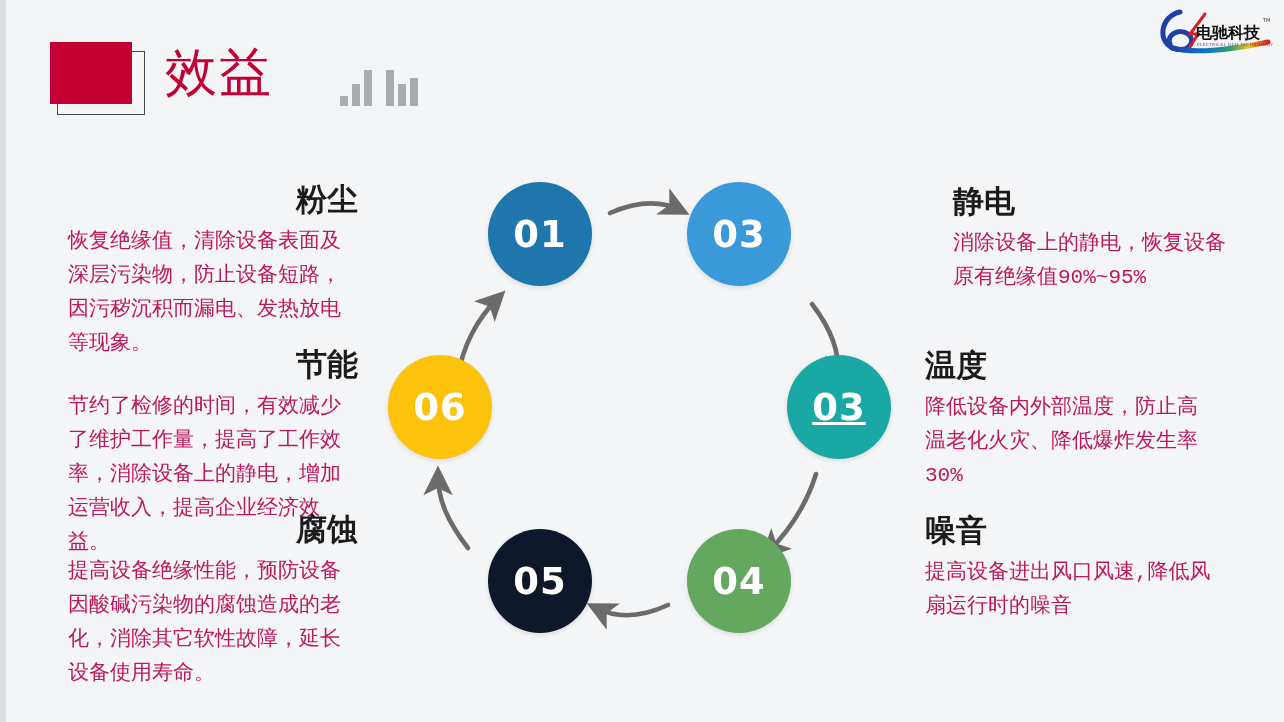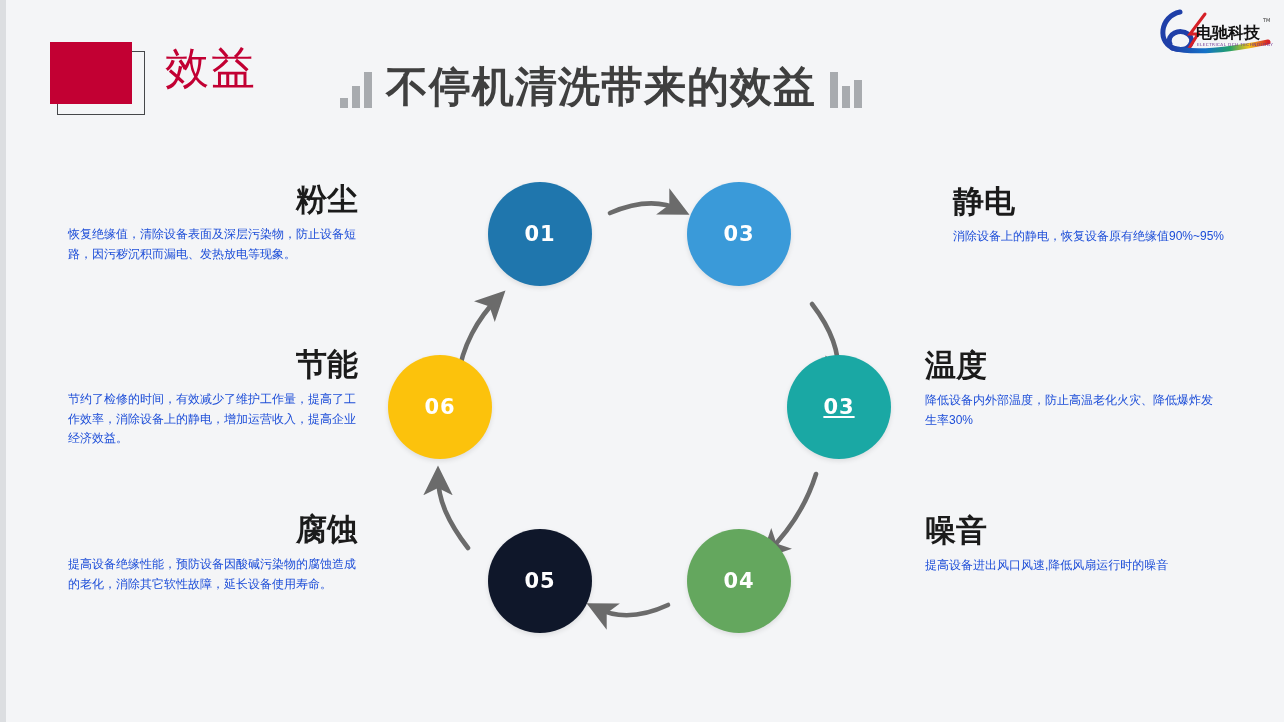--- a/index.html
+++ b/index.html
@@ -43,21 +43,21 @@
   .badge-fill {
     position: absolute;
     left: 0; top: 0;
     width: 82px; height: 62px;
     background: #c20033;
   }
   .badge-label {
     position: absolute;
     left: 165px; top: 46px;
     color: #c20033;
-    font-size: 44px;
+    font-size: 52px;
     font-weight: 400;
     letter-spacing: 2px;
     line-height: 1;
     font-family: "DejaVu Sans", "Liberation Sans", sans-serif;
   }
 
   .title-row {
     position: absolute;
     left: 340px; top: 66px;
     display: flex;
@@ -102,21 +102,21 @@
   }
   .cycle svg { position: absolute; left: 0; top: 0; }
   .node {
     position: absolute;
     width: 104px; height: 104px;
     border-radius: 50%;
     display: flex;
     align-items: center;
     justify-content: center;
     color: #ffffff;
-    font-size: 21px;
+    font-size: 37px;
     font-weight: bold;
     letter-spacing: 1px;
     box-shadow: 0 2px 5px rgba(0,0,0,0.10);
     font-family: "DejaVu Sans", "Liberation Sans", sans-serif;
   }
   .n1 { left: 108px; top: 12px;  }
   .n2 { left: 307px; top: 12px;  }
   .n3 { left: 407px; top: 185px; text-decoration: underline; }
   .n4 { left: 307px; top: 359px; }
   .n5 { left: 108px; top: 359px; }
@@ -126,24 +126,24 @@
   .block { position: absolute; width: 290px; }
   .block .b-title {
     font-size: 31px;
     font-weight: bold;
     color: #1b1b1b;
     line-height: 1.1;
     margin-bottom: 9px;
     font-family: "DejaVu Sans", "Liberation Sans", sans-serif;
   }
   .block .b-body {
-    font-size: 12px;
-    color: #1d4ed8;
+    font-size: 21px;
+    color: #be185d;
     line-height: 1.62;
-    font-family: Liberation Sans, sans-serif;
+    font-family: Liberation Mono, monospace;
   }
   .block.left { text-align: right; left: 68px; }
   .block.left .b-body { text-align: left; }
   .block.right { text-align: left; left: 925px; }
 
   .blk-dust   { top: 182px; }
   .blk-energy { top: 347px; }
   .blk-corr   { top: 512px; }
   .blk-static { top: 184px; margin-left: 28px; }
   .blk-temp   { top: 348px; }
@@ -161,21 +161,20 @@
     <div class="badge-fill" style="background: rgb(194, 0, 51);"></div>
   </div>
   <div class="badge-label" style="color: rgb(194, 0, 51);">效益</div>
 
   <div class="title-row">
     <span class="bars left">
       <i></i>
         <i></i>
         <i></i>
     </span>
-    <span class="slide-title" style="color: rgb(63, 63, 63);">不停机清洗带来的效益</span>
     <span class="bars right">
       <i></i>
         <i></i>
         <i></i>
     </span>
   </div>
 
   <div class="logo">
     <svg width="128" height="56" viewBox="0 0 128 56">
       <defs>

